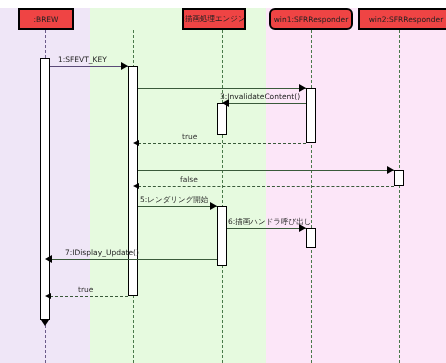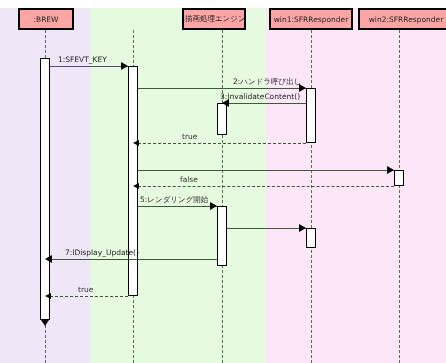--- a/index.html
+++ b/index.html
@@ -31,21 +31,21 @@
   .header-strip {
     position: absolute;
     left: 0; top: 0;
     width: 446px; height: 8px;
     background: #ffffff;
   }
 
   .obj-box {
     position: absolute;
     box-sizing: border-box;
-    background: #fca5a5;
+    background: #ef4444;
     border: 2px solid #000000;
     height: 22px;
     display: flex;
     align-items: center;
     justify-content: center;
     font-size: 7.5px;
     color: #222222;
     white-space: nowrap;
     letter-spacing: 0px;
     overflow: hidden;
@@ -131,21 +131,21 @@
   <div class="lifeline" style="left:222px;"></div>
   <div class="lifeline" style="left:311px;"></div>
   <div class="lifeline" style="left:399px;"></div>
 
   <div class="obj-box" style="left:18px;  top:8px; width:56px;">
     <span>:BREW</span>
   </div>
   <div class="obj-box" style="left:182px; top:8px; width:64px;">
     <span>:描画処理エンジン</span>
   </div>
-  <div class="obj-box" style="left:269px; top:8px; width:84px;">
+  <div class="obj-box" style="left:269px; top:8px; width:84px;border-radius:6px;">
     <span>win1:SFRResponder</span>
   </div>
   <div class="obj-box" style="left:358px; top:8px; width:96px;">
     <span>win2:SFRResponder</span>
   </div>
 
   <div class="activation" style="left:40px;  top:58px;  height:262px;"></div>
   <div class="activation" style="left:128px; top:66px;  height:230px;"></div>
   <div class="activation" style="left:217px; top:103px; height:32px;"></div>
   <div class="activation" style="left:217px; top:206px; height:60px;"></div>
@@ -154,21 +154,20 @@
   <div class="activation" style="left:394px; top:170px; height:16px;"></div>
 
   <div class="arrow-head arrow-down" style="left:41px; top:320px;"></div>
 
   <div class="msg-line solid purple" style="left:50px; top:66px; width:78px;"></div>
   <div class="arrow-head arrow-right" style="left:121px; top:62px;"></div>
   <div class="msg-label" style="left:58px; top:55px;">1:SFEVT_KEY</div>
 
   <div class="msg-line solid" style="left:138px; top:88px; width:168px;"></div>
   <div class="arrow-head arrow-right" style="left:299px; top:84px;"></div>
-  <div class="msg-label" style="left:233px; top:77px;">2:ハンドラ呼び出し</div>
 
   <div class="msg-line solid" style="left:227px; top:103px; width:79px;"></div>
   <div class="arrow-head arrow-left" style="left:222px; top:99px;"></div>
   <div class="msg-label" style="left:220px; top:92px;">3:InvalidateContent()</div>
 
   <div class="msg-line dashed" style="left:138px; top:143px; width:168px;"></div>
   <div class="arrow-head arrow-open-left" style="left:133px; top:140px;"></div>
   <div class="ret-label" style="left:182px; top:132px;">true</div>
 
   <div class="msg-line solid" style="left:138px; top:170px; width:256px;"></div>
@@ -177,20 +176,21 @@
   <div class="msg-line dashed" style="left:138px; top:186px; width:256px;"></div>
   <div class="arrow-head arrow-open-left" style="left:133px; top:183px;"></div>
   <div class="ret-label" style="left:180px; top:175px;">false</div>
 
   <div class="msg-line solid" style="left:138px; top:206px; width:79px;"></div>
   <div class="arrow-head arrow-right" style="left:210px; top:202px;"></div>
   <div class="msg-label" style="left:140px; top:195px;">5:レンダリング開始</div>
 
   <div class="msg-line solid" style="left:227px; top:228px; width:79px;"></div>
   <div class="arrow-head arrow-right" style="left:299px; top:224px;"></div>
+  <div class="msg-label" style="left:228px; top:217px;">6:描画ハンドラ呼び出し</div>
 
   <div class="msg-line solid" style="left:50px; top:259px; width:167px;"></div>
   <div class="arrow-head arrow-left" style="left:45px; top:255px;"></div>
   <div class="msg-label" style="left:56px; top:248px;margin-left:9px;">7:IDisplay_Update()</div>
 
   <div class="msg-line dashed" style="left:50px; top:296px; width:78px;"></div>
   <div class="arrow-head arrow-open-left" style="left:45px; top:293px;"></div>
   <div class="ret-label" style="left:78px; top:285px;">true</div>
 
 </div>

